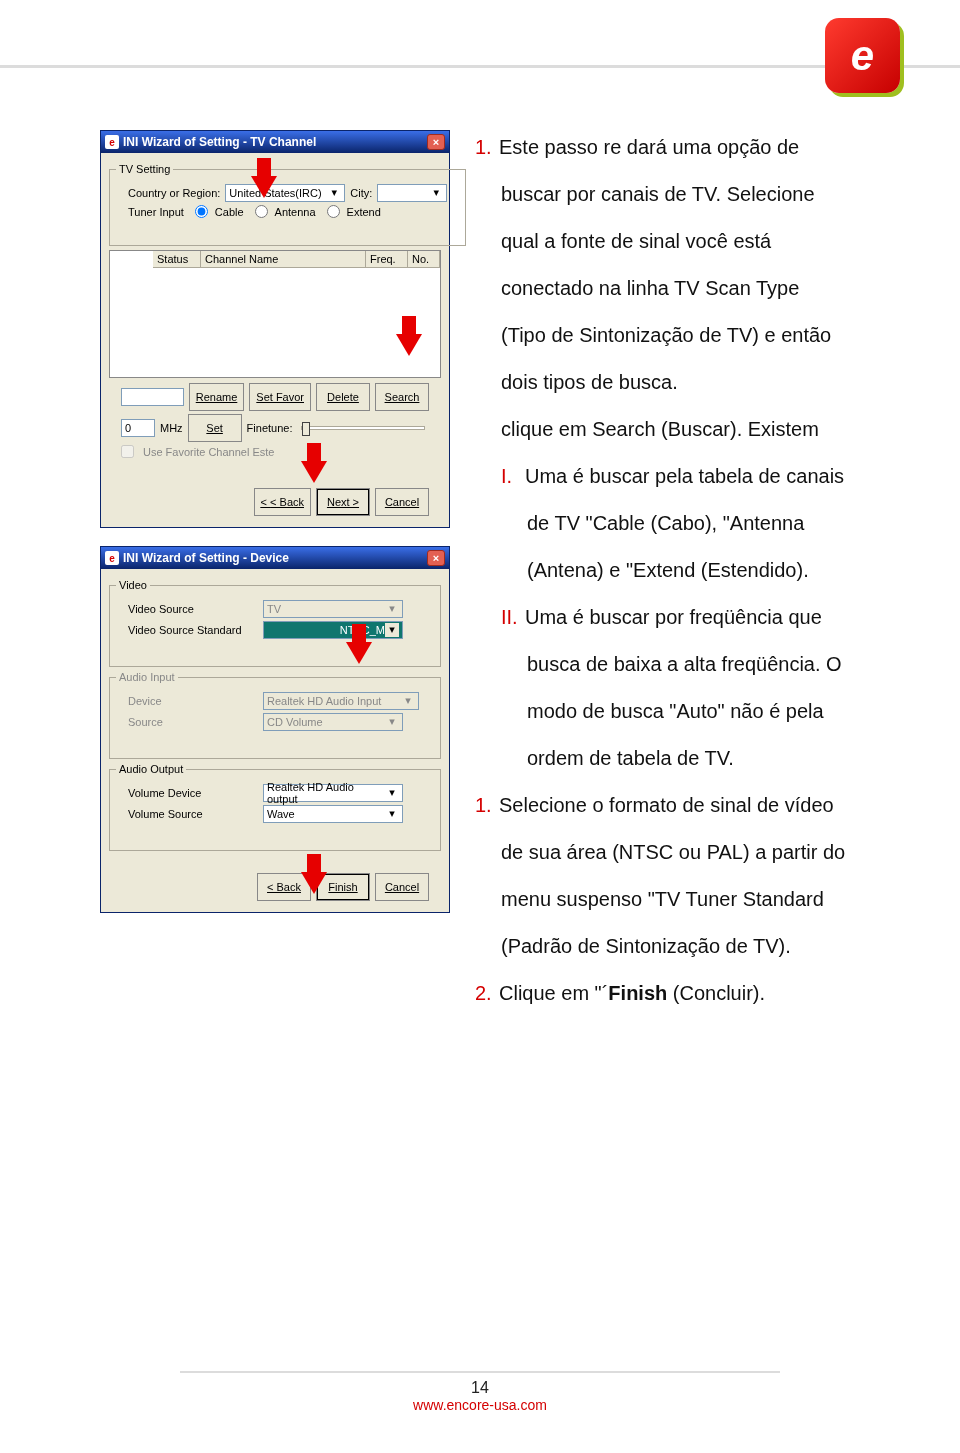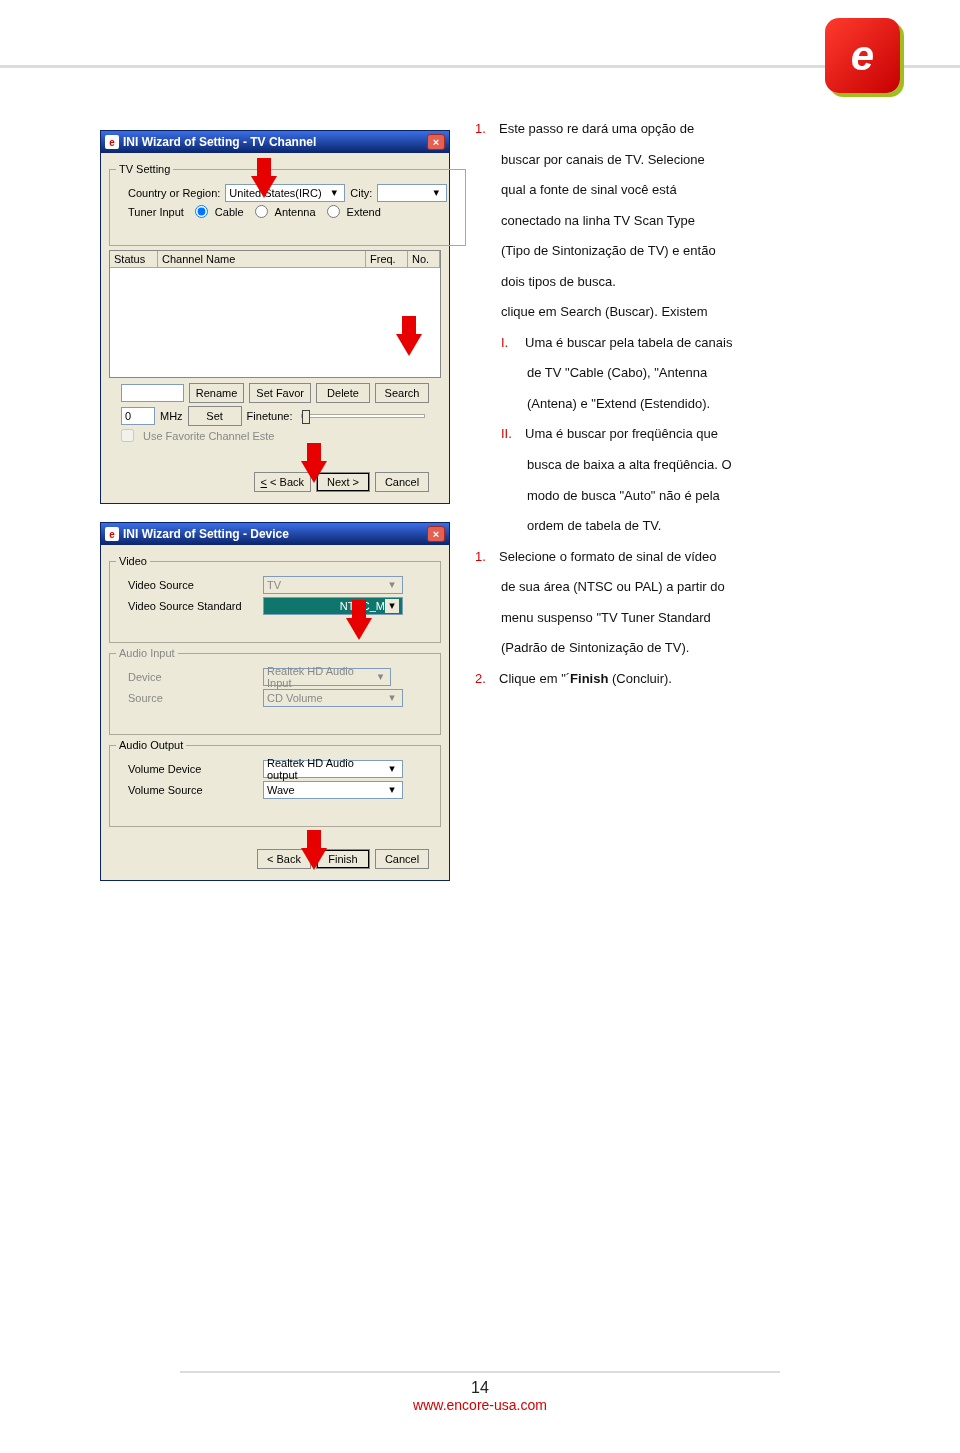--- a/index.html
+++ b/index.html
@@ -16,21 +16,21 @@
   .logo-badge {
     position:absolute; top:18px; right:60px; width:75px; height:75px;
     border-radius:14px;
     background: linear-gradient(135deg,#ff3b2f,#c60000);
     box-shadow: 4px 4px 0 #9fbf1f;
     display:flex; align-items:center; justify-content:center;
     color:#fff; font-size:42px; font-weight:bold; font-style:italic;
   }
 
   .column-left { position:absolute; top:130px; left:100px; width:350px; }
-  .column-right{ position:absolute; top:114px; left:475px; width:400px; font-size:13px; color:#111; line-height:2.35; }
+  .column-right{ position:absolute; top:124px; left:475px; width:400px; font-size:20px; color:#111; line-height:2.35; }
 
   .column-right .num   { display:inline-block; width:24px; color:#d40000; }
   .column-right .roman { display:inline-block; width:24px; color:#d40000; }
   .column-right .indent1 { padding-left:26px; }
   .column-right .indent2 { padding-left:52px; }
   .bold { font-weight:bold; }
 
   
   .win { border:1px solid #0a246a; background:#ece9d8; font-family:Tahoma,sans-serif; font-size:11px; color:#000; position:relative; margin-bottom:18px; }
   .titlebar {
@@ -53,25 +53,25 @@
     display:flex; align-items:center; padding:0 3px; font-size:11px;
   }
   .combo { justify-content:space-between; }
   .combo .arrow { width:14px;height:14px;text-align:center; }
   .combo.sel { background:#0f766e; color:#fff;justify-content:flex-end; }
   .txt.dis, .combo.dis { background:#ece9d8; color:#888; }
 
   input[type=radio]{ margin:0 2px 0 6px; }
   input[type=checkbox]{ margin-right:4px; }
 
-  .btn { height:20px; min-width:54px; padding:0 6px; border:1px solid #888; background:#ece9d8; font-size:11px; display:inline-flex;align-items:center;justify-content:center; }
+  .btn { height:28px; min-width:54px; padding:0 6px; border:1px solid #888; background:#ece9d8; font-size:11px; display:inline-flex;align-items:center;justify-content:center;text-decoration:underline; }
   .btn.def { box-shadow: 0 0 0 1px #000 inset; }
   .btn u { text-decoration:underline; }
 
-  .grid { border:1px solid #888; background:#fff; height:128px; }
+  .grid { border:1px solid #888; background:#fff; height:128px;padding-left:43px; }
   .grid-head { display:flex; background:#ece9d8; border-bottom:1px solid #aca899; font-size:11px; }
   .grid-head div { border-right:1px solid #aca899; padding:2px 4px; }
 
   .slider-track{ flex:1; height:4px; background:#fff;border:1px solid #aca899; position:relative; margin:0 4px;}
   .slider-thumb{ position:absolute; left:0; top:-5px; width:8px; height:14px; background:#ece9d8;border:1px solid #404040;}
 
   
   .arrow-down{ position:absolute; width:0;height:0; border-left:13px solid transparent;border-right:13px solid transparent;border-top:22px solid #e60000; }
   .arrow-down::before{ content:""; position:absolute; left:-7px; top:-40px; width:14px; height:20px; background:#e60000;}
 
@@ -185,21 +185,21 @@
             <span>NTSC_M</span>
               <span class="arrow" style="background:#ece9d8;color:#000">▾</span>
             </div>
         </div>
       </fieldset>
 
       <fieldset style="color:#888">
         <legend>Audio Input</legend>
         <div class="row">
           <span class="lbl" style="width:130px">Device</span>
-          <div class="combo dis" style="width:128px">
+          <div class="combo dis" style="width:156px">
             <span>Realtek HD Audio Input</span>
               <span class="arrow">▾</span>
             </div>
         </div>
         <div class="row">
           <span class="lbl" style="width:130px">Source</span>
           <div class="combo dis" style="width:140px">
             <span>CD Volume</span>
               <span class="arrow">▾</span>
             </div>

